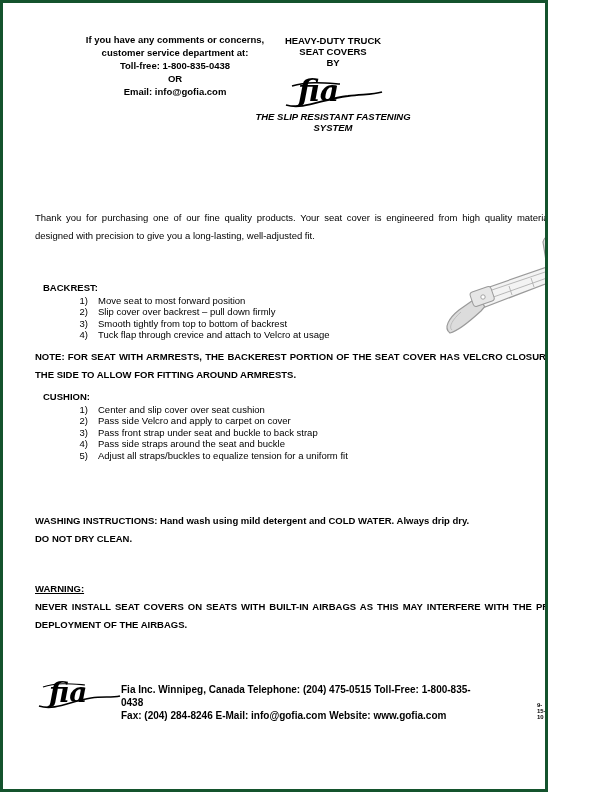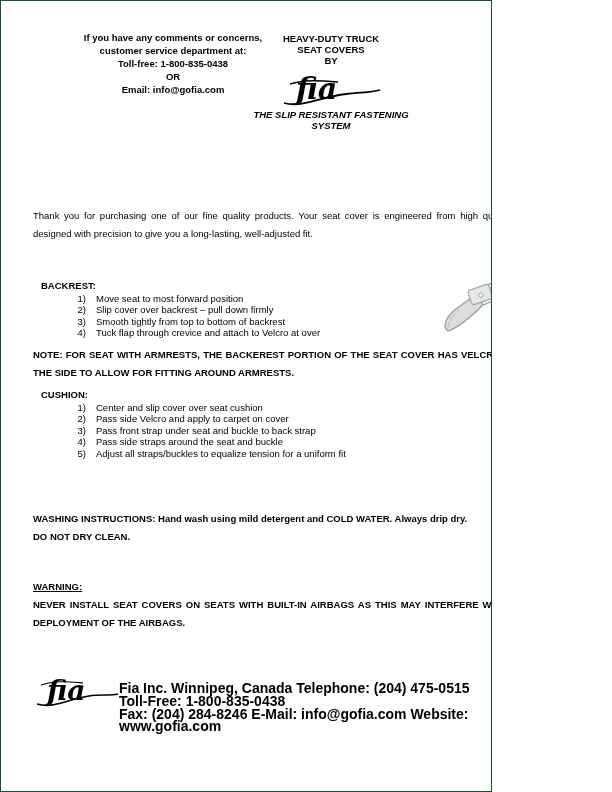--- a/index.html
+++ b/index.html
@@ -1,25 +1,25 @@
 <!DOCTYPE html>
 <html><head>
 <meta charset="utf-8">
 <style>
   html, body { margin: 0; padding: 0; background: #ffffff; }
   .page {
     position: relative;
-    width: 492px;
+    width: 548px;
     height: 792px;
     background: #ffffff;
     color: #000000;
     font-family: "Liberation Sans", sans-serif;
     font-size: 9.5px;
     box-sizing: border-box;
-    border: 1px solid #14532d;
+    border: 3px solid #14532d;
     overflow: hidden;
   }
   .abs { position: absolute; }
   .bold { font-weight: bold; }
   .italic { font-style: italic; }
   .justify { text-align: justify; }
 
   .contact-box {
     left: 28px; top: 30px; width: 288px;
     text-align: center; font-weight: bold;
@@ -46,21 +46,21 @@
   .list { left: 40px; width: 500px; }
   .li { display: flex; line-height: 11.4px; }
   .li .num { width: 45px; text-align: right; flex: 0 0 45px; }
   .li .txt { margin-left: 10px; }
 
   .warning-heading { text-decoration: underline; }
 
   .footer-logo { left: 34px; top: 672px; width: 84px; height: 40px; }
   .footer-text {
     left: 118px; top: 681px; width: 370px;
-    font-weight: bold; font-size: 14px; line-height: 12.8px;
+    font-weight: bold; font-size: 10px; line-height: 12.8px;
   }
   .date-code {
     left: 534px; top: 699px;
     font-weight: bold; font-size: 6px;
   }
   svg { display: block; }
 </style>
 </head>
 <body>
 
@@ -122,21 +122,21 @@
     <div class="li">
       <span class="num">2)</span>
       <span class="txt">Slip cover over backrest – pull down firmly</span>
     </div>
     <div class="li">
       <span class="num">3)</span>
       <span class="txt">Smooth tightly from top to bottom of backrest</span>
     </div>
     <div class="li">
       <span class="num">4)</span>
-      <span class="txt">Tuck flap through crevice and attach to Velcro at over</span>
+      <span class="txt">Tuck flap through crevice and attach to Velcro at usage</span>
     </div>
   </div>
 
   <div class="abs para bold justify" style="top:345px">NOTE:  FOR SEAT WITH ARMRESTS, THE BACKEREST PORTION OF THE SEAT COVER HAS VELCRO CLOSURES ON THE SIDE TO ALLOW FOR FITTING AROUND ARMRESTS.</div>
 
   <div class="abs section-heading" style="top:388px">CUSHION:</div>
   <div class="abs list" style="top:401px">
     <div class="li">
       <span class="num">1)</span>
       <span class="txt">Center and slip cover over seat cushion</span>

